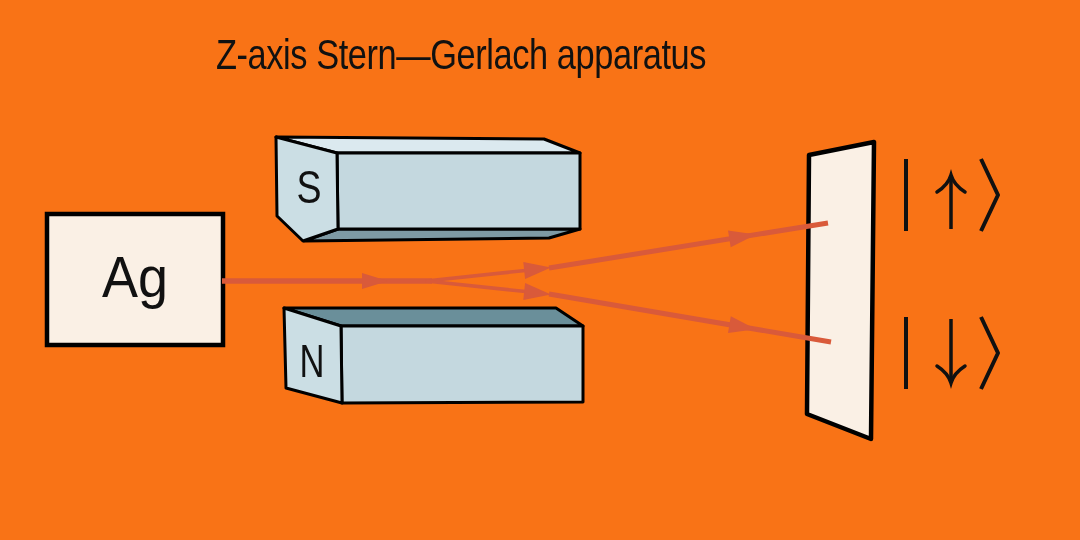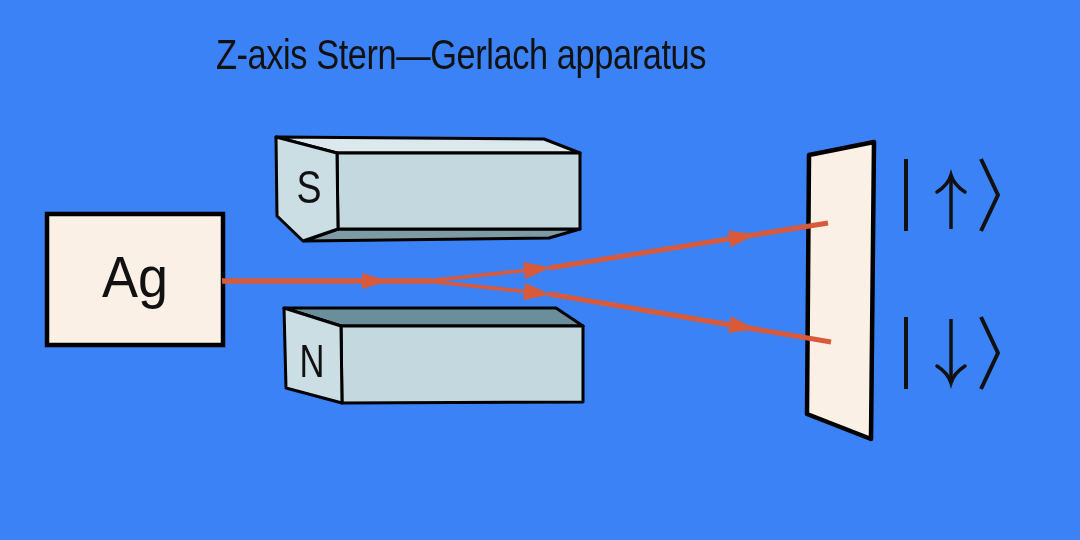--- a/index.html
+++ b/index.html
@@ -5,21 +5,21 @@
   html, body {
     margin: 0;
     padding: 0;
     background: #ffffff;
     font-family: "Liberation Sans", sans-serif;
   }
   .stage {
     position: relative;
     width: 1080px;
     height: 540px;
-    background: #3b82f6;
+    background: #f97316;
     overflow: hidden;
   }
   svg text {
     font-family: "Liberation Sans", "DejaVu Sans", sans-serif;
     fill: #111111;
   }
   .title-text {
     font-size: 42px;
     font-weight: 500;
     letter-spacing: -0.5px;

